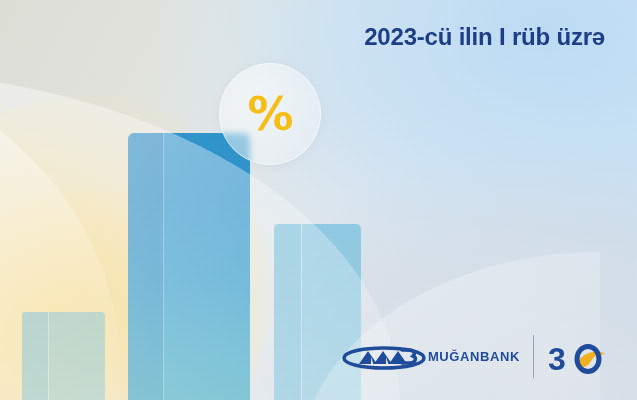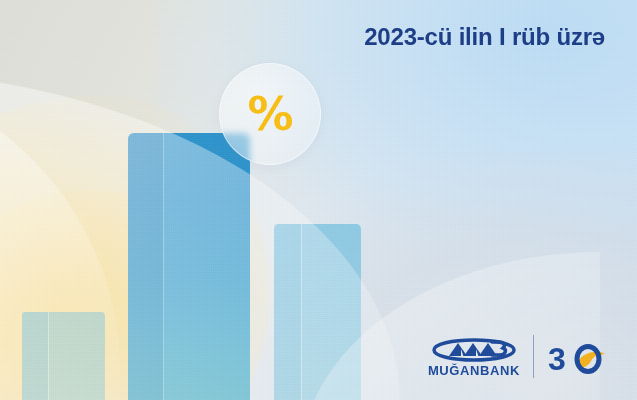--- a/index.html
+++ b/index.html
@@ -299,21 +299,21 @@
   .logo-lockup {
     position: absolute;
     right: 28px;
     bottom: 22px;
     display: flex;
     align-items: center;
     gap: 13px;
   }
   .logo-brand {
     display: flex;
-    flex-direction: column;
+    flex-direction: row;
     align-items: center;
     gap: 2px;
   }
   .logo-mark { display: block; }
   .logo-wordmark {
     font-family: "Liberation Sans", sans-serif;
     font-size: 13px;
     font-weight: 700;
     color: #1d4a9c;
     letter-spacing: 0.6px;

